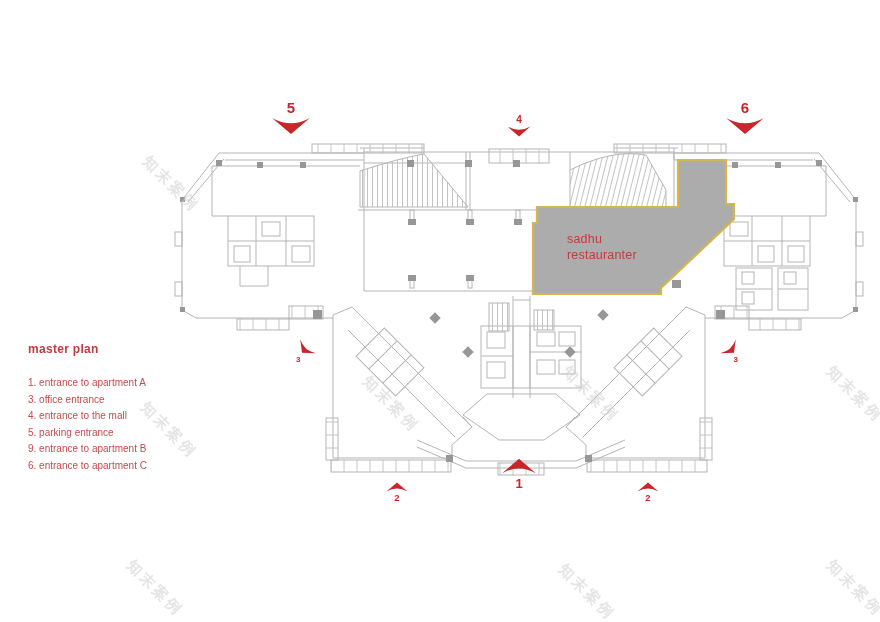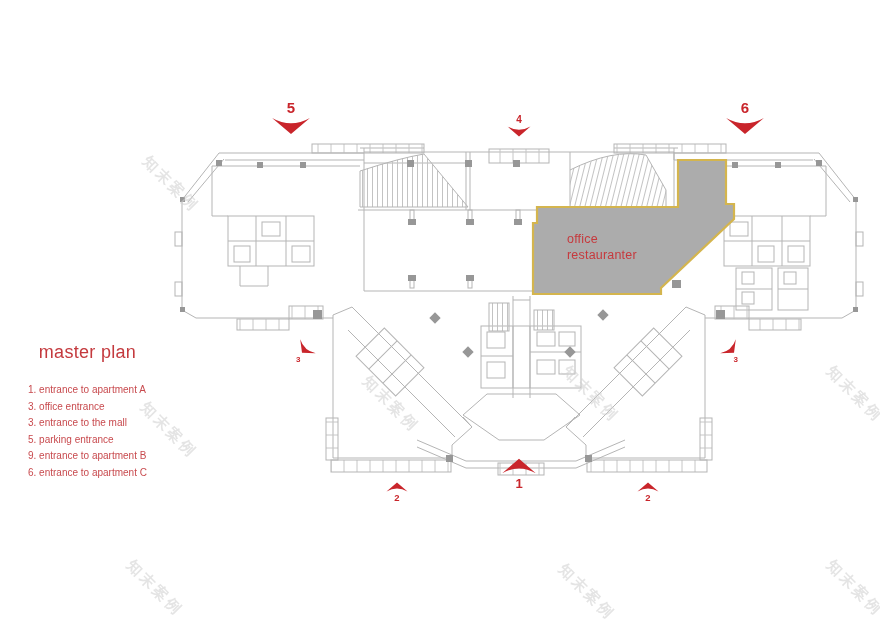--- a/index.html
+++ b/index.html
@@ -2,21 +2,21 @@
 <html><head>
 <meta charset="utf-8">
 <style>
   html,body{margin:0;padding:0;background:#ffffff;}
   body{width:880px;height:622px;overflow:hidden;font-family:"Liberation Sans",sans-serif;}
   .stage{position:relative;width:880px;height:622px;background:#fff;}
   svg.plan{position:absolute;left:0;top:0;}
 
   
   .legend{position:absolute;left:28px;top:342px;color:#c43a3e;}
-  .legend-title{font-size:18px;font-weight:normal;letter-spacing:.3px;text-align:center;}
+  .legend-title{font-size:12px;font-weight:bold;letter-spacing:.3px;}
   .legend-items{margin-top:19px;font-size:10px;line-height:16.6px;color:#c84a4e;}
   .legend-item{white-space:nowrap;}
 
   
   .rest-label{position:absolute;left:567px;top:231px;color:#c6393d;font-size:12.5px;line-height:16px;letter-spacing:.2px;}
 
   
   .marker{position:absolute;text-align:center;color:#c9252b;}
   .marker .num{display:block;font-weight:bold;}
   .chev{display:block;margin:1px auto 0 auto;}
@@ -178,30 +178,30 @@
       <rect x="431" y="314" width="8" height="8" transform="rotate(45 435 318)"></rect>
       <rect x="599" y="311" width="8" height="8" transform="rotate(45 603 315)"></rect>
       <rect x="566" y="348" width="8" height="8" transform="rotate(45 570 352)"></rect>
       <rect x="464" y="348" width="8" height="8" transform="rotate(45 468 352)"></rect>
     </g>
 
     <polygon points="537,207 678,207 678,160 726,160 726,204 734,204 734,219 661,288 661,294 533,294 533,223 537,223" fill="#acacac" stroke="#d4b54e" stroke-width="2.2"></polygon>
   </svg>
 
   <div class="rest-label">
-    <div>office</div>
+    <div>sadhu</div>
     <div>restauranter</div>
   </div>
 
   <div class="legend">
     <div class="legend-title">master plan</div>
     <div class="legend-items">
       <div class="legend-item">1. entrance to apartment A</div>
       <div class="legend-item">3. office entrance</div>
-      <div class="legend-item">3. entrance to the mall</div>
+      <div class="legend-item">4. entrance to the mall</div>
       <div class="legend-item">5. parking entrance</div>
       <div class="legend-item">9. entrance to apartment B</div>
       <div class="legend-item">6. entrance to apartment C</div>
     </div>
   </div>
 
   <div class="marker" style="left:269px;top:99px;width:44px;">
     <span class="num" style="font-size:15px;">5</span>
     <svg class="chev" width="44" height="18" viewBox="0 0 44 20">
       <path d="M1 1 Q22 13 43 1 L22 19 Z"></path>

